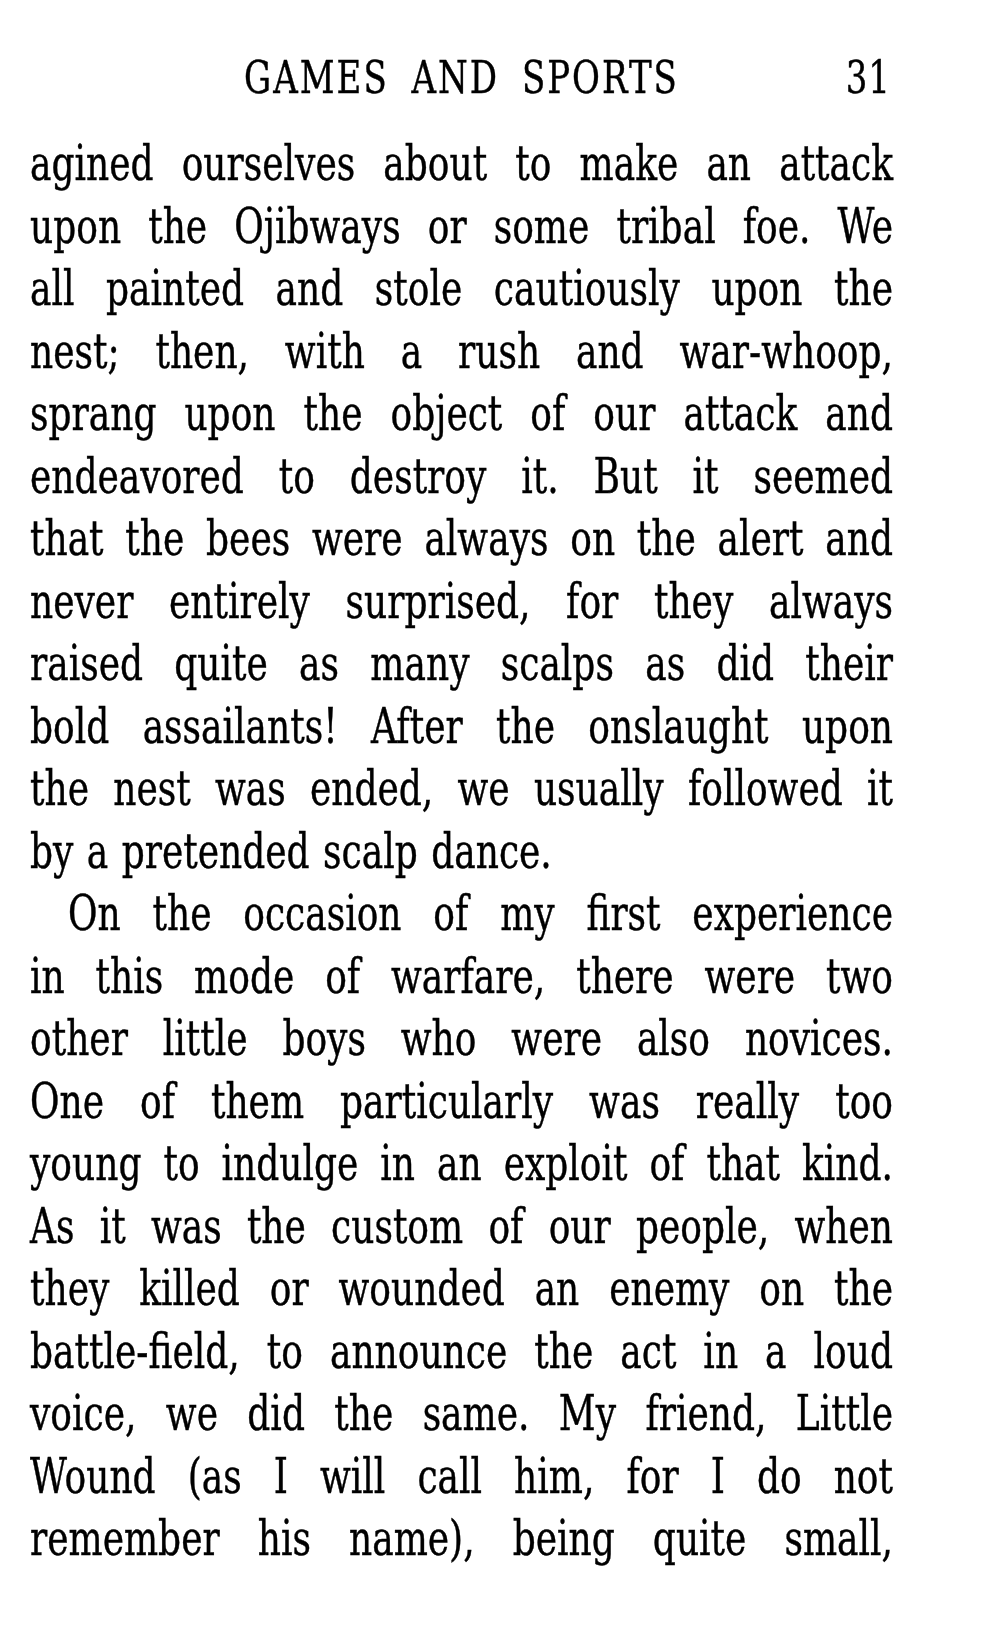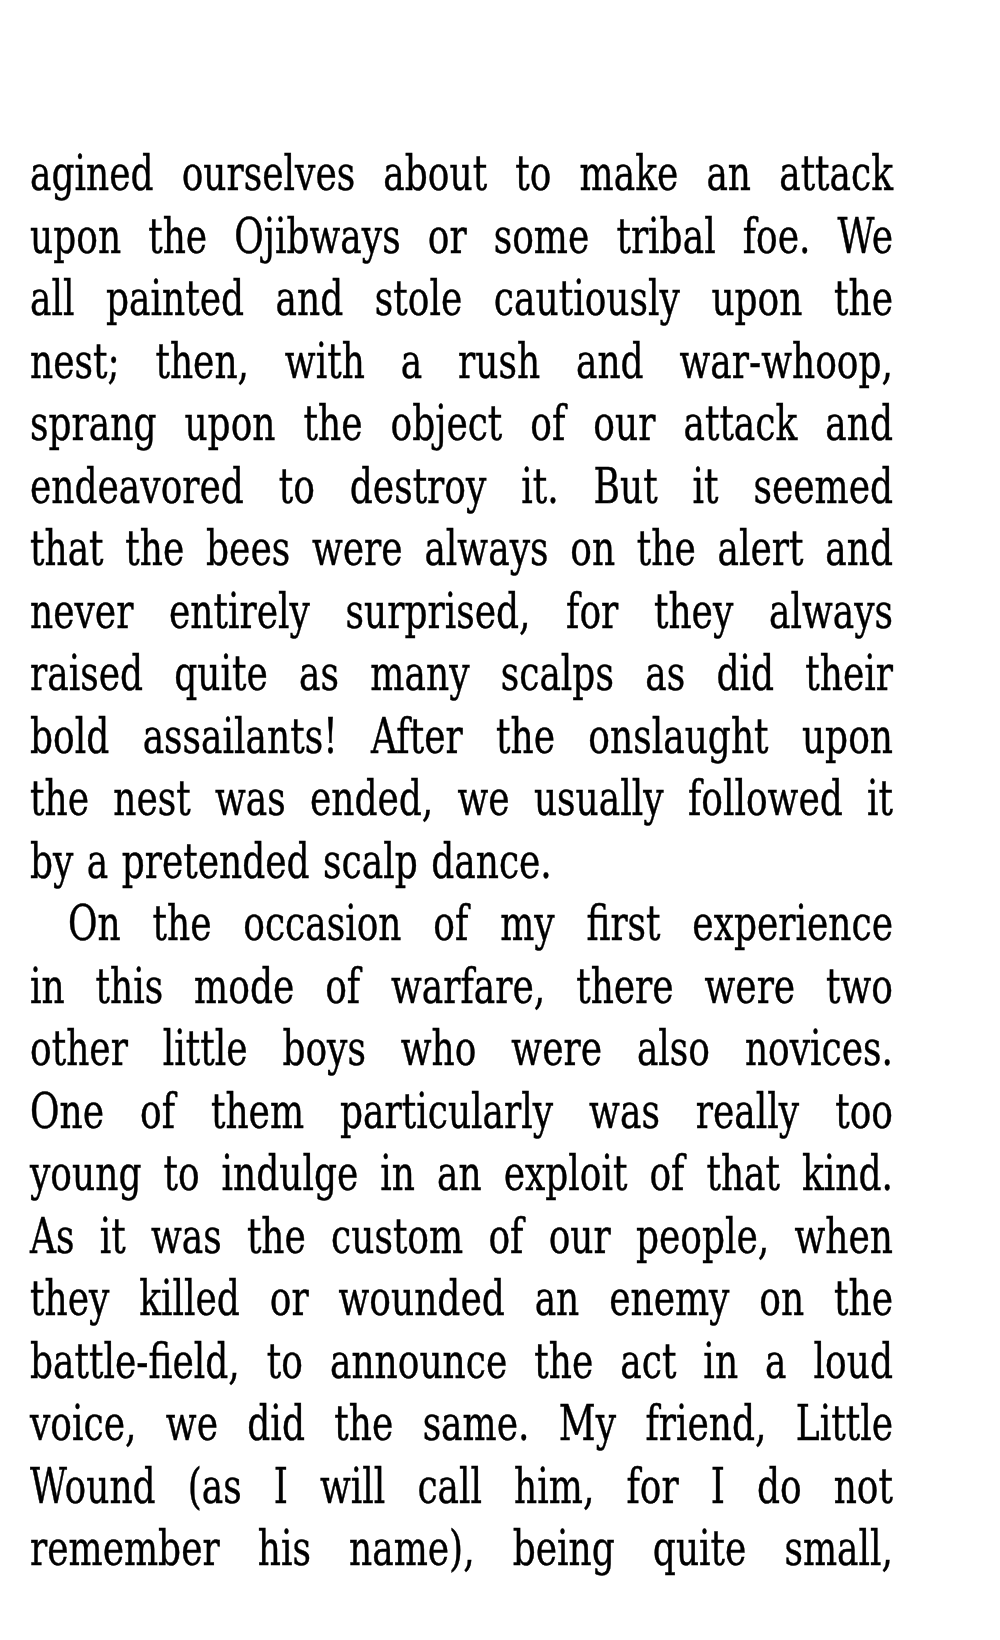--- a/index.html
+++ b/index.html
@@ -41,21 +41,21 @@
   }
   .page-number {
     position: absolute;
     right: 2px;
     top: 0;
     letter-spacing: 1px;
   }
   
   .text-block {
     position: absolute;
-    top: 142px;
+    top: 132px;
     left: 30px;
     width: 863px;
   }
   .text-line {
     height: 47px;
     line-height: 47px;
     margin-bottom: 15.5px;
     font-size: 36px;
     transform: scaleY(1.33);
     transform-origin: 0 0;
@@ -69,20 +69,26 @@
   }
   .text-line.indented {
     padding-left: 38px;
   }
 </style>
 </head>
 <body>
 
 <div class="page">
 
+  <div class="running-header">
+    <div class="header-inner">
+      <div class="header-title">GAMES AND SPORTS</div>
+      <div class="page-number">31</div>
+    </div>
+  </div>
 
   <div class="text-block">
       <div class="text-line">agined ourselves about to make an attack</div>
       <div class="text-line">upon the Ojibways or some tribal foe.  We</div>
       <div class="text-line">all painted and stole cautiously upon the</div>
       <div class="text-line">nest;  then, with a rush and war-whoop,</div>
       <div class="text-line">sprang upon the object of our attack and</div>
       <div class="text-line">endeavored to destroy it.  But it seemed</div>
       <div class="text-line">that the bees were always on the alert and</div>
       <div class="text-line">never entirely surprised, for they always</div>

